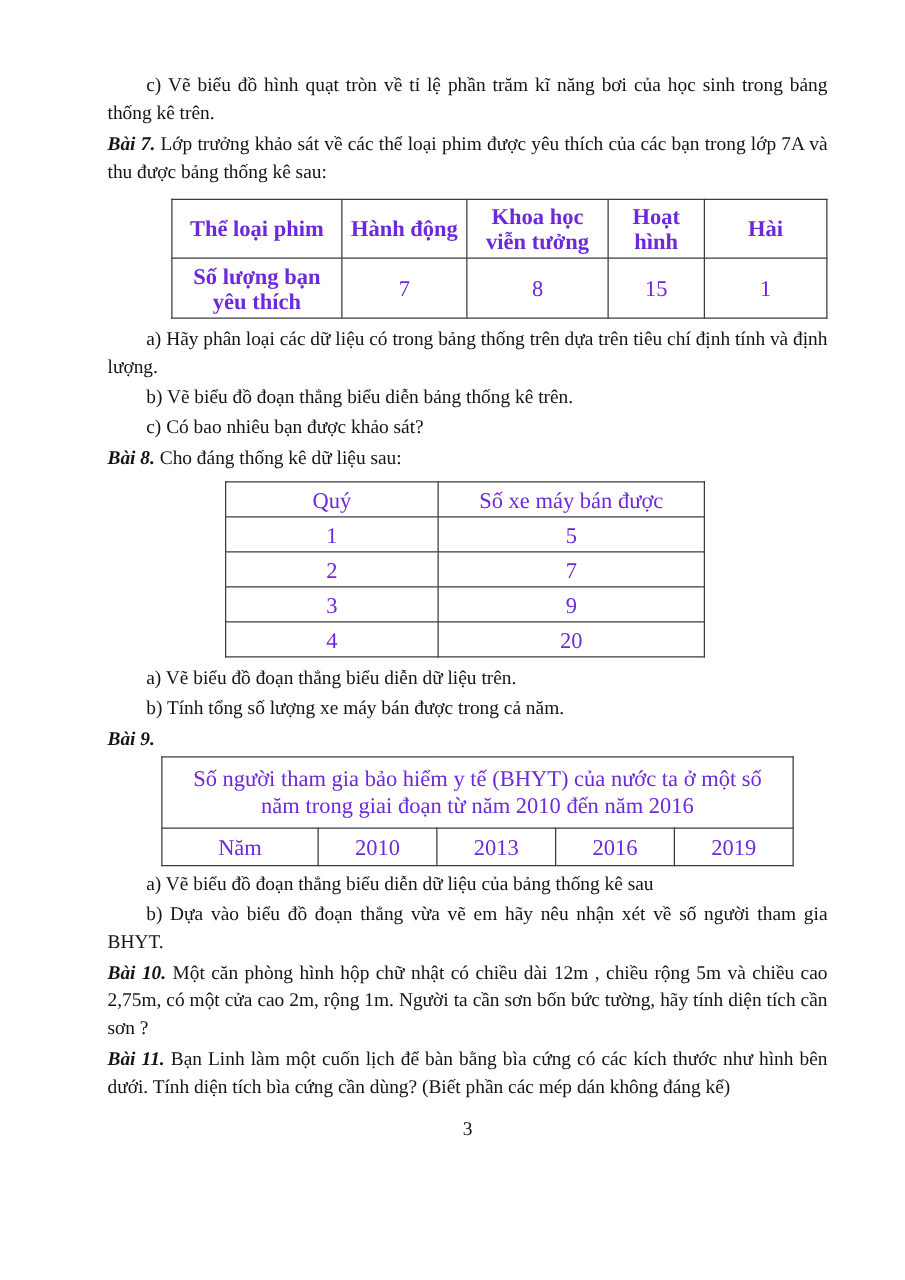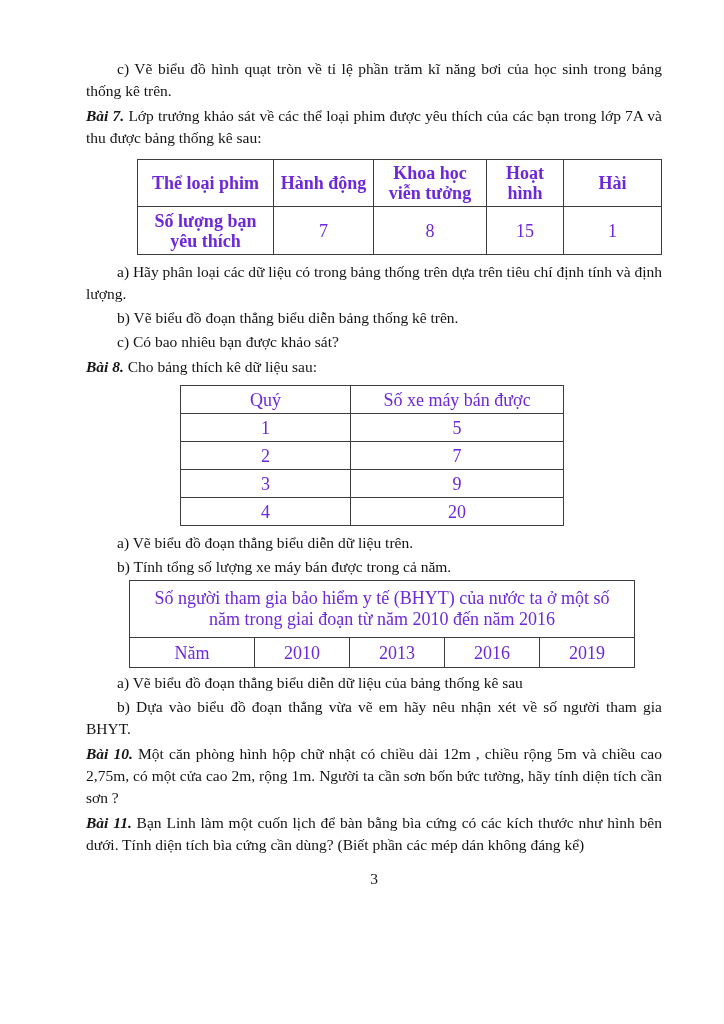--- a/index.html
+++ b/index.html
@@ -64,21 +64,21 @@
         <td>15</td>
         <td>1</td>
       </tr>
     </tbody>
   </table>
 
   <p class="ind">a) Hãy phân loại các dữ liệu có trong bảng thống trên dựa trên tiêu chí định tính và định lượng.</p>
   <p class="ind">b) Vẽ biểu đồ đoạn thẳng biểu diễn bảng thống kê trên.</p>
   <p class="ind">c) Có bao nhiêu bạn được khảo sát?</p>
 
-  <p class="hp"><b class="lbl">Bài 8.</b><span> Cho bảng thích kê dữ liệu sau:</span></p>
+  <p class="hp"><b class="lbl">Bài 8.</b><span> Cho đáng thống kê dữ liệu sau:</span></p>
 
   <table class="t2">
     <colgroup>
       <col style="width:170px">
         <col style="width:213px">
     </colgroup>
     <tbody>
       <tr>
         <td>Quý</td>
         <td>Số xe máy bán được</td>
@@ -98,20 +98,21 @@
       <tr>
         <td>4</td>
         <td>20</td>
       </tr>
     </tbody>
   </table>
 
   <p class="ind">a) Vẽ biểu đồ đoạn thẳng biểu diễn dữ liệu trên.</p>
   <p class="ind">b) Tính tổng số lượng xe máy bán được trong cả năm.</p>
 
+  <p class="hp"><b class="lbl">Bài 9.</b></p>
 
   <table class="t3">
     <colgroup>
       <col style="width:125px">
         <col style="width:95px">
         <col style="width:95px">
         <col style="width:95px">
         <col style="width:95px">
     </colgroup>
     <tbody>

